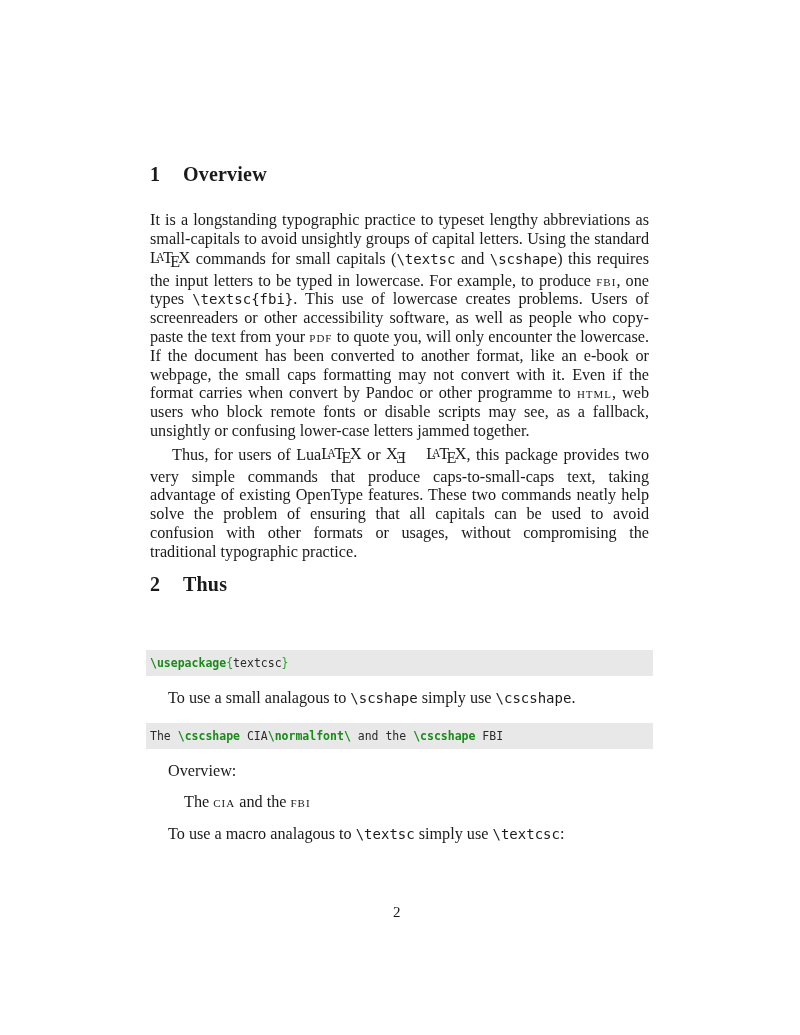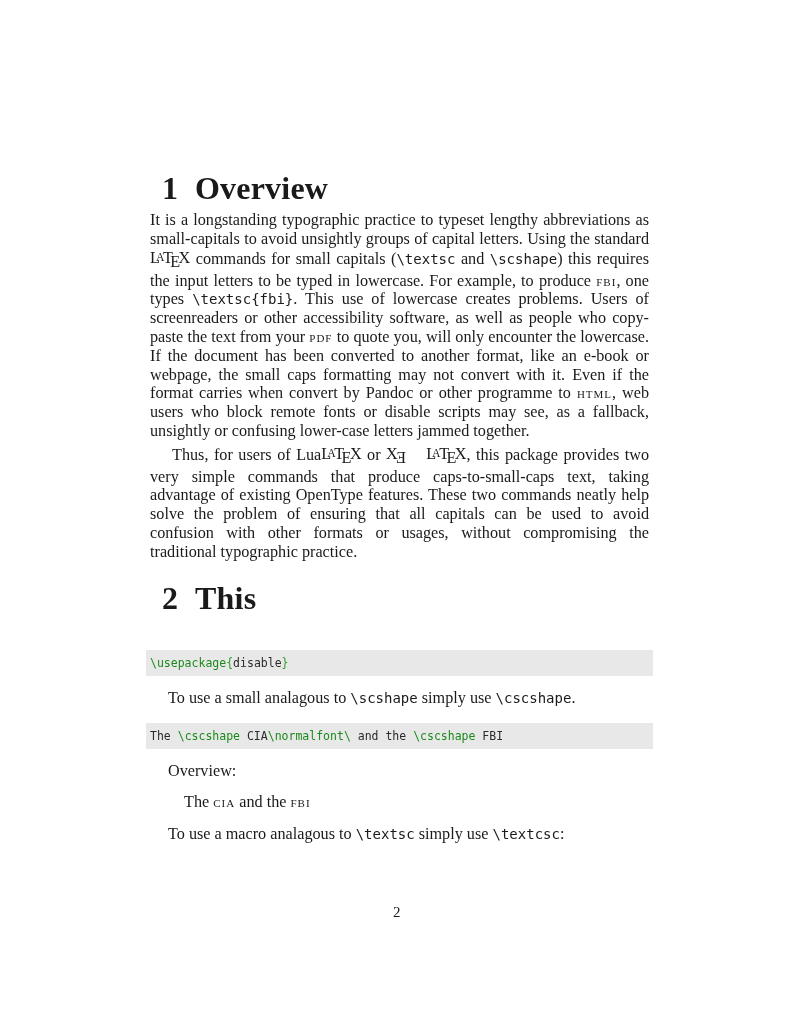--- a/index.html
+++ b/index.html
@@ -1,30 +1,30 @@
 <!DOCTYPE html>
 <html><head>
 <meta charset="utf-8">
 <style>
   html, body { margin: 0; padding: 0; background: #ffffff; }
   body { width: 800px; height: 1035px; position: relative; overflow: hidden;
          font-family: "Liberation Serif", "DejaVu Serif", serif; color: #1a1a1a; }
   .page { position: absolute; left: 146px; top: 0; width: 507px; }
-  .sec-title { position: absolute; left: 16px; font-weight: bold; font-size: 32px; letter-spacing: 0.2px; margin-top: 7px; }
+  .sec-title { position: absolute; left: 4px; font-weight: bold; font-size: 20px; letter-spacing: 0.2px; }
   .sec-title .num { display: inline-block; width: 33px; }
   .para { position: absolute; left: 0; width: 507px; font-size: 16.2px; line-height: 18.8px;
           text-align: justify; }
   .para p { margin: 4px; }
   .indent { text-indent: 22px; }
   .mono { font-family: "DejaVu Sans Mono", "Liberation Mono", monospace; font-size: 14px; }
   .sc { font-variant: small-caps; text-transform: lowercase; letter-spacing: 1px; font-size: 15px; }
   .codeblock { position: absolute; left: 0; width: 507px; height: 26px; background: #e8e8e8;
                font-family: "DejaVu Sans Mono", "Liberation Mono", monospace; font-size: 11.5px;
                line-height: 26px; padding-left: 4px; box-sizing: border-box; color: #2b2b2b; white-space: pre; }
-  .kw { color: #1b8a1b; font-weight: normal; }
+  .kw { color: #1b8a1b; font-weight: bold; }
   .br { color: #2e9e2e; }
   .line { position: absolute; left: 0; font-size: 16.2px; white-space: nowrap; }
   .pagenum { position: absolute; left: 393px; top: 904px; font-size: 15px; }
   .latex { font-family: "Liberation Serif", serif; }
   .latex .a { font-size: 0.72em; vertical-align: 0.22em; margin-left: -0.34em; margin-right: -0.12em; }
   .latex .e { vertical-align: -0.22em; margin-left: -0.16em; margin-right: -0.1em; }
   .xe-rev { display: inline-block; transform: scaleX(-1); vertical-align: -0.22em; margin-left: -0.1em; margin-right: -0.12em; }
 </style>
 </head>
 <body>
@@ -34,26 +34,26 @@
   <div class="sec-title" style="top:163px;">
     <span class="num">1</span><span>Overview</span>
   </div>
 
   <div class="para" style="top:207px;">
     <p><span>It is a longstanding typographic practice to typeset lengthy abbreviations as small-capitals to avoid unsightly groups of capital letters. Using the standard </span><span class="latex">L<span class="a">A</span>T<span class="e">E</span>X</span><span> commands for small capitals (</span><span class="mono">\textsc</span><span> and </span><span class="mono">\scshape</span><span>) this requires the input letters to be typed in lowercase. For example, to produce </span><span class="sc">FBI</span><span>, one types </span><span class="mono">\textsc{fbi}</span><span>. This use of lowercase creates problems. Users of screenreaders or other accessibility software, as well as people who copy-paste the text from your </span><span class="sc">PDF</span><span> to quote you, will only encounter the lowercase. If the document has been converted to another format, like an e-book or webpage, the small caps formatting may not convert with it. Even if the format carries when convert by Pandoc or other programme to </span><span class="sc">HTML</span><span>, web users who block remote fonts or disable scripts may see, as a fallback, unsightly or confusing lower-case letters jammed together.</span></p>
     <p class="indent"><span>Thus, for users of Lua</span><span class="latex">L<span class="a">A</span>T<span class="e">E</span>X</span><span> or </span><span class="latex">X<span class="xe-rev">E</span>L<span class="a">A</span>T<span class="e">E</span>X</span><span>, this package provides two very simple commands that produce caps-to-small-caps text, taking advantage of existing OpenType features. These two commands neatly help solve the problem of ensuring that all capitals can be used to avoid confusion with other formats or usages, without compromising the traditional typographic practice.</span></p>
   </div>
 
   <div class="sec-title" style="top:573px;">
-    <span class="num">2</span><span>This</span>
+    <span class="num">2</span><span>Thus</span>
   </div>
 
   <div class="line" style="top:617px;margin-top:36px;">In your preamble put:</div>
 
-  <div class="codeblock" style="top:650px;"><span class="kw">\usepackage</span><span class="br">{</span><span>disable</span><span class="br">}</span></div>
+  <div class="codeblock" style="top:650px;"><span class="kw">\usepackage</span><span class="br">{</span><span>textcsc</span><span class="br">}</span></div>
 
   <div class="line" style="top:689px; left:22px;"><span>To use a small analagous to </span><span class="mono">\scshape</span><span> simply use </span><span class="mono">\cscshape</span><span>.</span></div>
 
   <div class="codeblock" style="top:723px;"><span>The </span><span class="kw">\cscshape</span><span> CIA</span><span class="kw">\normalfont\</span><span> and the </span><span class="kw">\cscshape</span><span> FBI</span></div>
 
   <div class="line" style="top:762px; left:22px;">Overview:</div>
 
   <div class="line" style="top:793px; left:38px;"><span>The </span><span class="sc">CIA</span><span> and the </span><span class="sc">FBI</span></div>
 
   <div class="line" style="top:825px; left:22px;"><span>To use a macro analagous to </span><span class="mono">\textsc</span><span> simply use </span><span class="mono">\textcsc</span><span>:</span></div>

